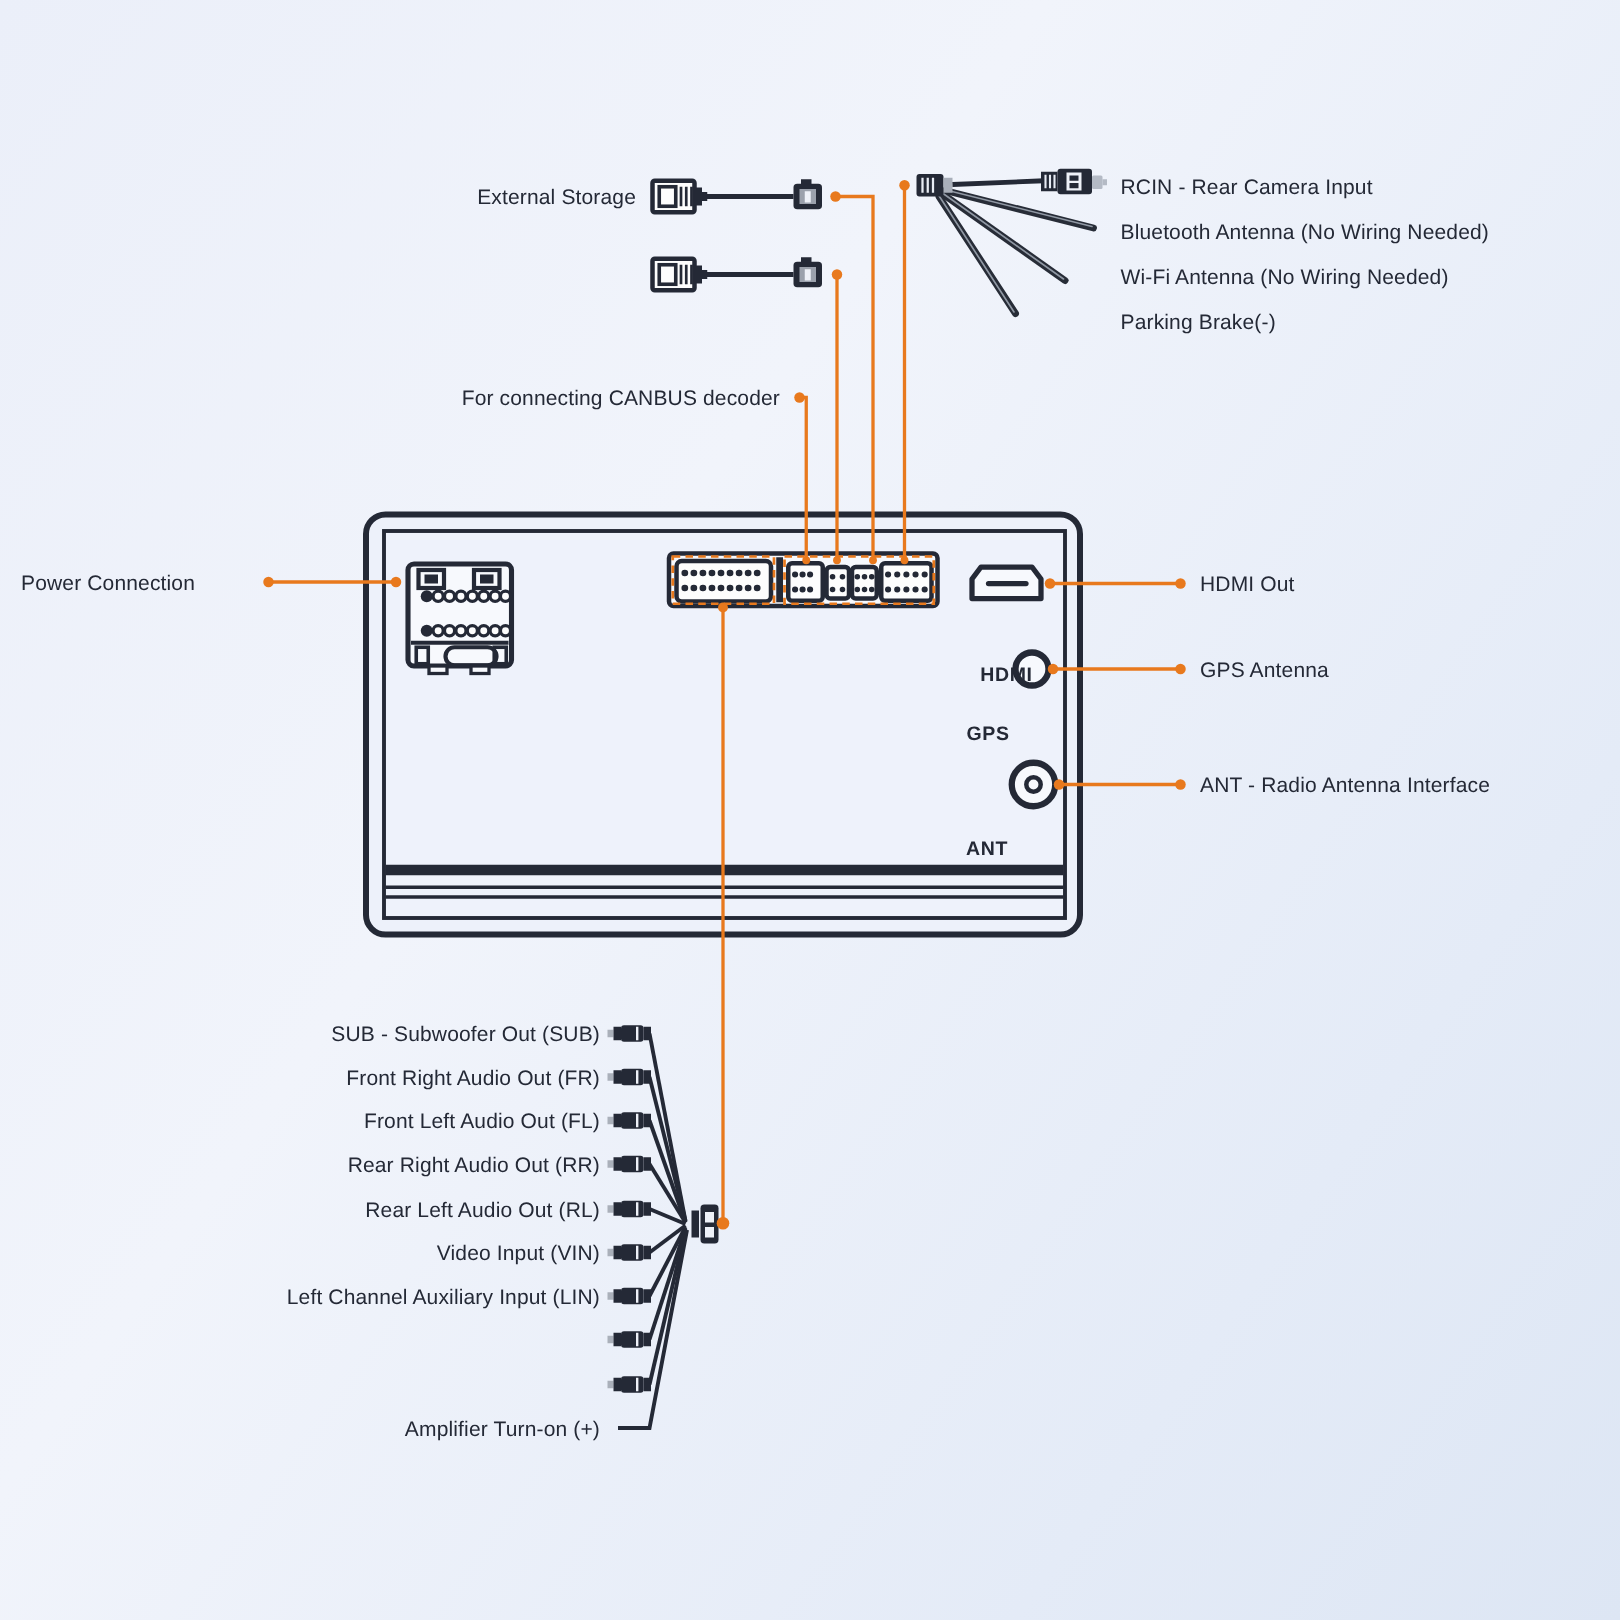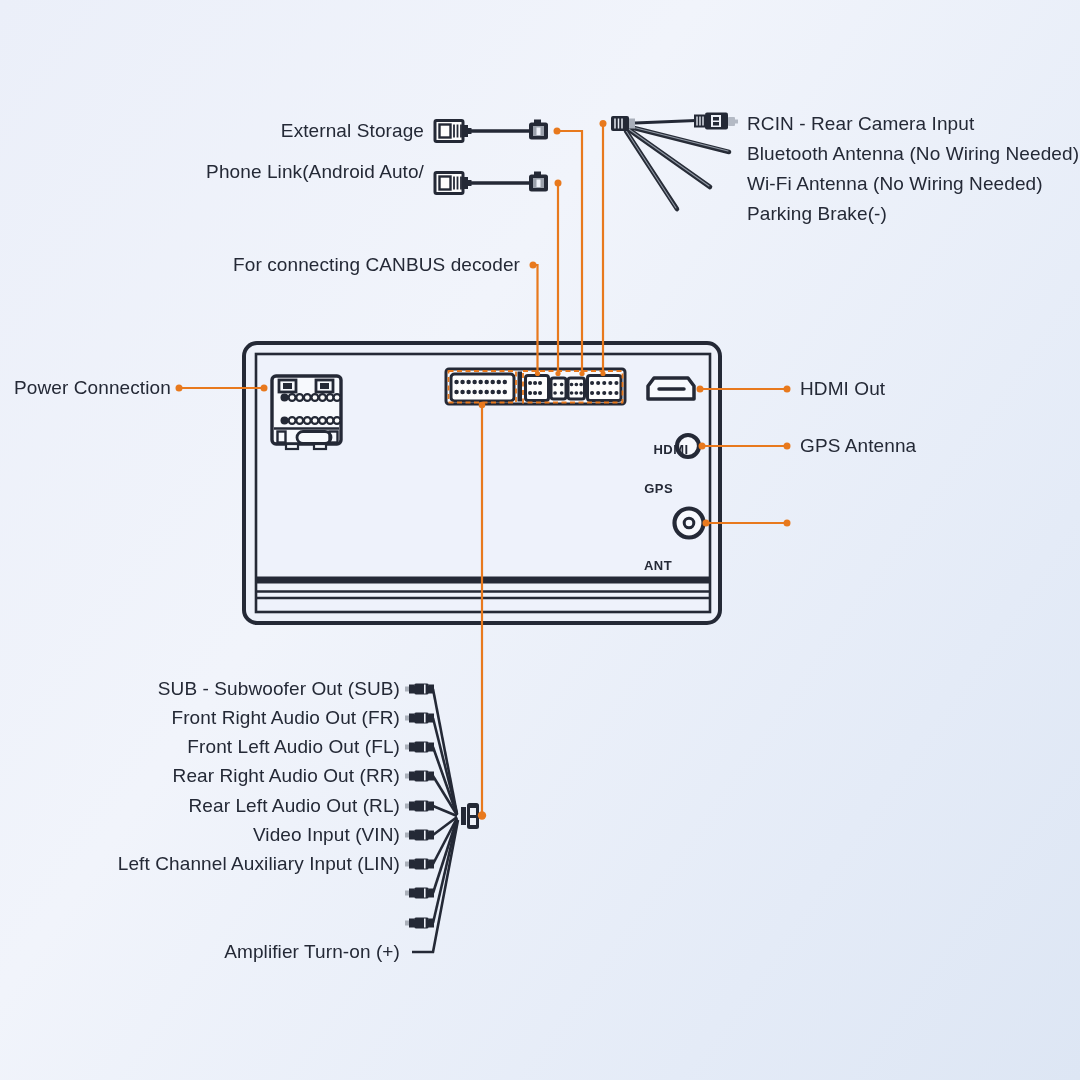--- a/index.html
+++ b/index.html
@@ -4,21 +4,21 @@
 <style>
   html,body{margin:0;padding:0;}
   .stage{
     position:relative;width:1080px;height:1080px;overflow:hidden;
     background:linear-gradient(125deg,#ebeff9 0%,#f1f4fb 38%,#e4ebf7 78%,#dde6f4 100%);
     font-family:"Liberation Sans","DejaVu Sans",sans-serif;
     color:#242936;
   }
   svg.art{position:absolute;left:0;top:0;}
   .lbl{
-    position:absolute;font-size:19px;line-height:22px;white-space:nowrap;
+    position:absolute;font-size:14px;line-height:22px;white-space:nowrap;
     color:#242936;letter-spacing:0.1px;
   }
   .lbl.r{text-align:right;}
   .port-lbl{
     position:absolute;font-size:13px;line-height:15px;font-weight:bold;
     letter-spacing:0.4px;color:#242936;white-space:nowrap;margin-top:42px;
   }
   .two-line{line-height:26px;}
 </style>
 </head>
@@ -227,34 +227,34 @@
 
       <line x1="482" y1="405" x2="482" y2="814"></line>
       <circle cx="482" cy="405" r="3.3" stroke="none"></circle>
         <circle cx="482" cy="815.5" r="4.2" stroke="none"></circle>
     </g>
   </svg>
 
   <div class="lbl r" style="right:656px;top:120px">External Storage</div>
 
   <div class="lbl r two-line" style="right:656px;top:159px">
-    <div>Phone Link(Android Auto/</div>
   </div>
 
   <div class="lbl r" style="right:560px;top:254px">For connecting CANBUS decoder</div>
 
   <div class="lbl" style="left:14px;top:377px">Power Connection</div>
 
   <div class="lbl" style="left:747px;top:113px">RCIN - Rear Camera Input</div>
   <div class="lbl" style="left:747px;top:143px">Bluetooth Antenna (No Wiring Needed)</div>
   <div class="lbl" style="left:747px;top:173px">Wi-Fi Antenna (No Wiring Needed)</div>
   <div class="lbl" style="left:747px;top:203px">Parking Brake(-)</div>
 
   <div class="lbl" style="left:800px;top:378px">HDMI Out</div>
   <div class="lbl" style="left:800px;top:435px">GPS Antenna</div>
+  <div class="lbl" style="left:800px;top:512px">ANT - Radio Antenna Interface</div>
 
   <div class="port-lbl" style="left:646px;top:400px;width:50px;text-align:center">HDMI</div>
   <div class="port-lbl" style="right:407px;top:439px">GPS</div>
   <div class="port-lbl" style="right:408px;top:516px">ANT</div>
 
   <div class="lbl r" style="right:680px;top:678px">SUB - Subwoofer Out (SUB)</div>
   <div class="lbl r" style="right:680px;top:707px">Front Right Audio Out (FR)</div>
   <div class="lbl r" style="right:680px;top:736px">Front Left Audio Out (FL)</div>
   <div class="lbl r" style="right:680px;top:765px">Rear Right Audio Out (RR)</div>
   <div class="lbl r" style="right:680px;top:795px">Rear Left Audio Out (RL)</div>

